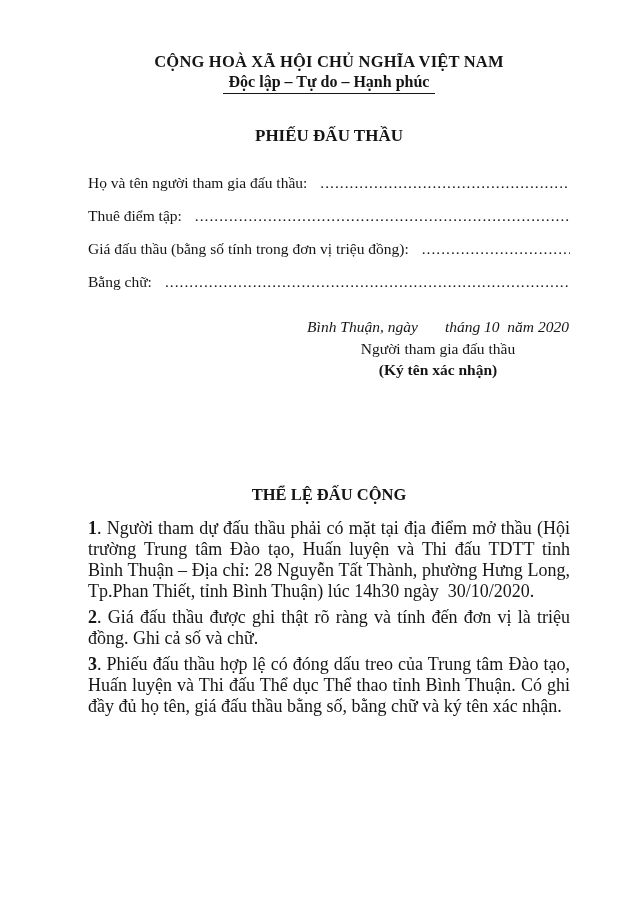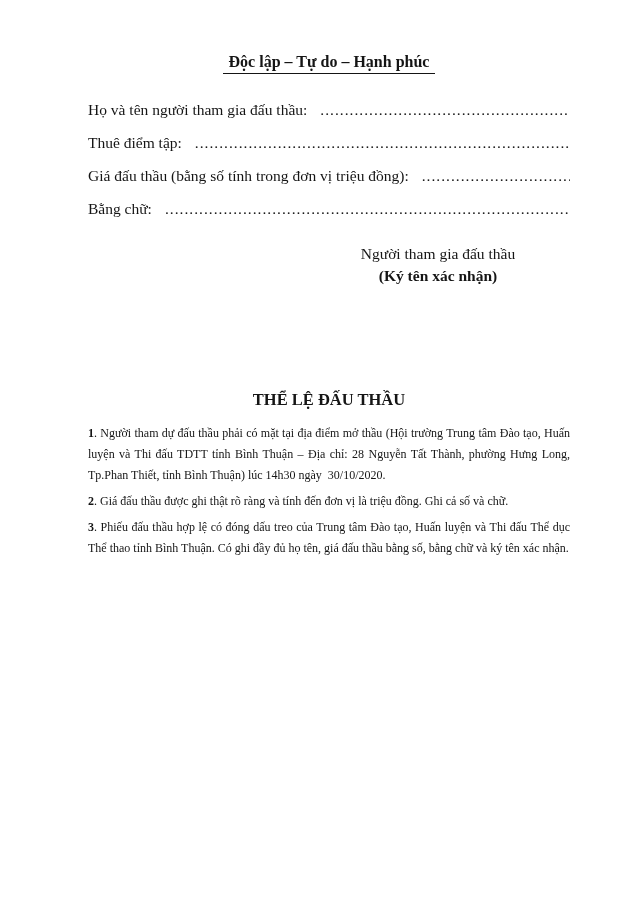--- a/index.html
+++ b/index.html
@@ -92,38 +92,40 @@
     text-align: center;
     font-weight: bold;
     font-size: 16.5px;
     line-height: 20px;
     margin-top: 104px;
   }
   .rules {
     margin-top: 13px;
   }
   .rules p {
-    font-size: 12px;
+    font-size: 18px;
     line-height: 21px;
     text-align: justify;
     margin: 0 0 5px 0;
   }
   .rule-num {
     font-weight: bold;
   }
 </style>
 </head>
 <body>
 
 <div class="page">
 
+  <div class="national-title">CỘNG HOÀ XÃ HỘI CHỦ NGHĨA VIỆT NAM</div>
   <div class="motto-wrap">
     <span class="motto">Độc lập – Tự do – Hạnh phúc</span>
   </div>
 
+  <div class="doc-title">PHIẾU ĐẤU THẦU</div>
 
   <div class="fields">
     <div class="field-row">
       <span class="field-label">Họ và tên người tham gia đấu thầu:</span>
       <span class="field-dots">........................................................................................................................................................</span>
     </div>
     <div class="field-row">
       <span class="field-label">Thuê điểm tập:</span>
       <span class="field-dots">........................................................................................................................................................</span>
     </div>
@@ -131,24 +133,25 @@
       <span class="field-label">Giá đấu thầu (bằng số tính trong đơn vị triệu đồng):</span>
       <span class="field-dots">........................................................................................................................................................</span>
     </div>
     <div class="field-row">
       <span class="field-label">Bằng chữ:</span>
       <span class="field-dots">........................................................................................................................................................</span>
     </div>
   </div>
 
   <div class="signature">
+    <div class="sig-date">Bình Thuận, ngày       tháng 10  năm 2020</div>
     <div class="sig-role">Người tham gia đấu thầu</div>
     <div class="sig-note">(Ký tên xác nhận)</div>
   </div>
 
-  <div class="rules-title">THỂ LỆ ĐẤU THẦU</div>
+  <div class="rules-title">THỂ LỆ ĐẤU CỘNG</div>
   <div class="rules">
     <p><span class="rule-num">1</span><span>. Người tham dự đấu thầu phải có mặt tại địa điểm mở thầu (Hội trường Trung tâm Đào tạo, Huấn luyện và Thi đấu TDTT tỉnh Bình Thuận – Địa chỉ: 28 Nguyễn Tất Thành, phường Hưng Long, Tp.Phan Thiết, tỉnh Bình Thuận) lúc 14h30 ngày&nbsp; 30/10/2020.</span></p>
     <p><span class="rule-num">2</span><span>. Giá đấu thầu được ghi thật rõ ràng và tính đến đơn vị là triệu đồng. Ghi cả số và chữ.</span></p>
     <p><span class="rule-num">3</span><span>. Phiếu đấu thầu hợp lệ có đóng dấu treo của Trung tâm Đào tạo, Huấn luyện và Thi đấu Thể dục Thể thao tỉnh Bình Thuận. Có ghi đầy đủ họ tên, giá đấu thầu bằng số, bằng chữ và ký tên xác nhận.</span></p>
   </div>
 
 </div>
 
 </body></html>

